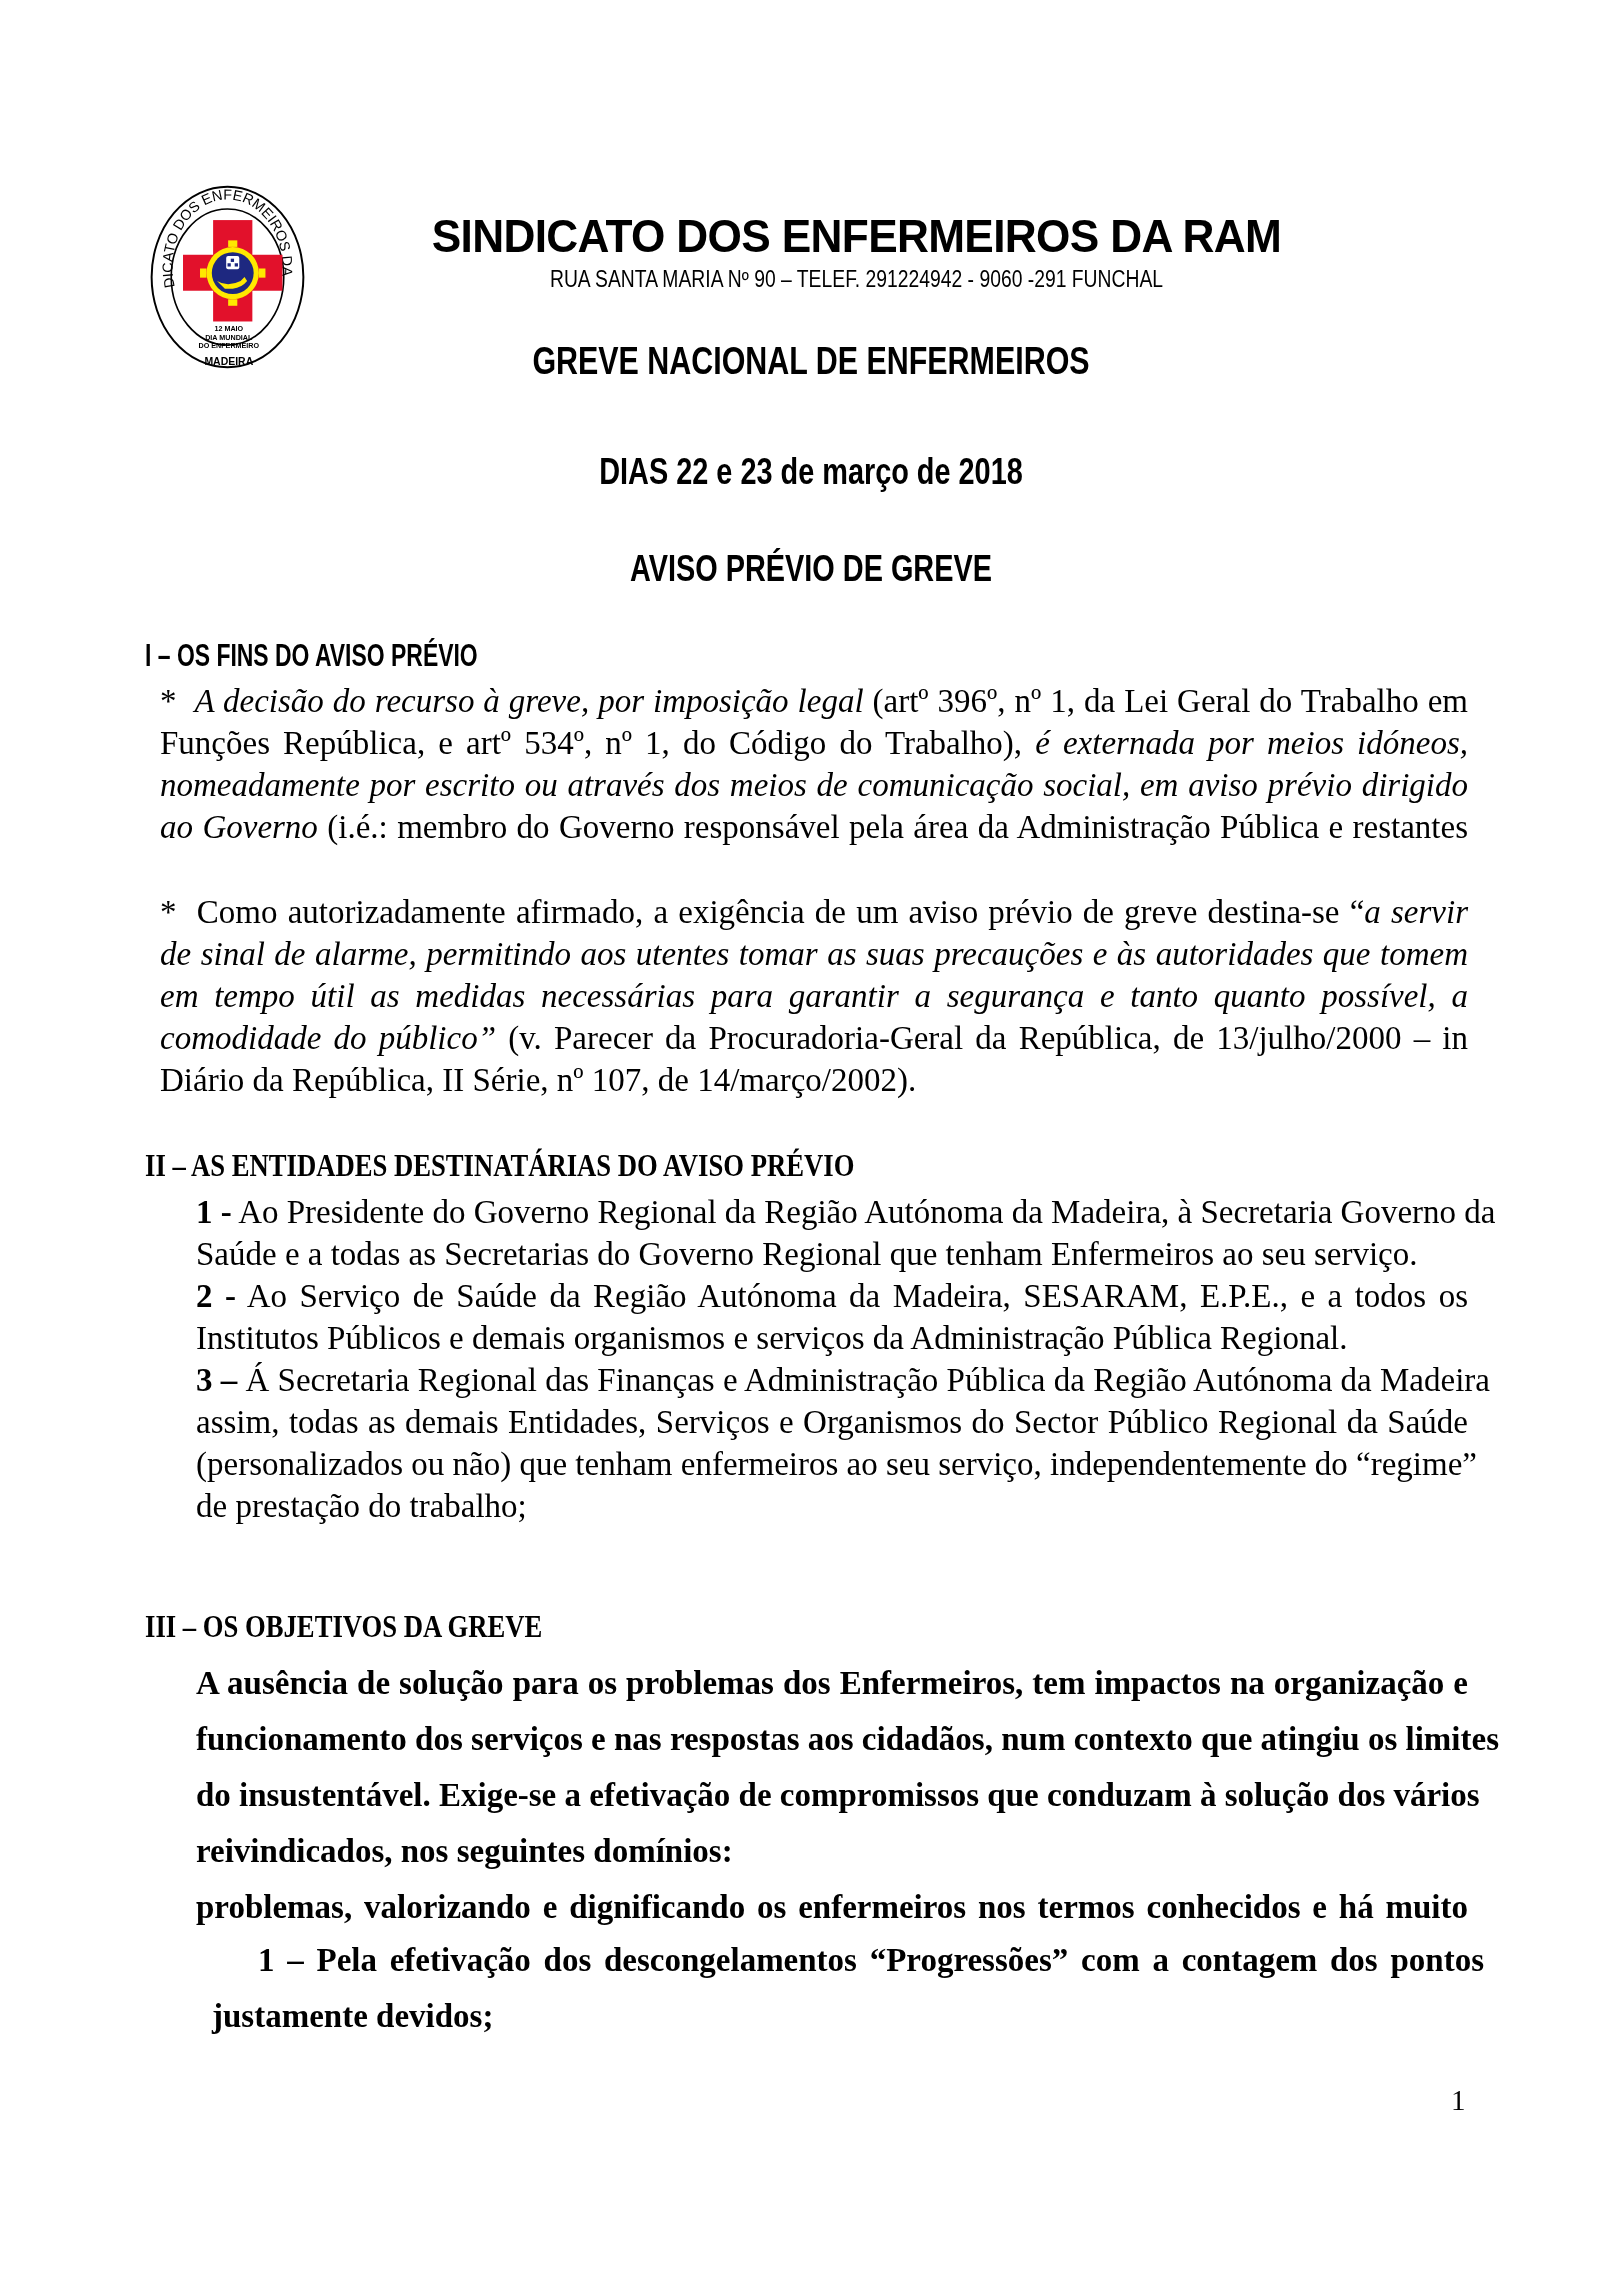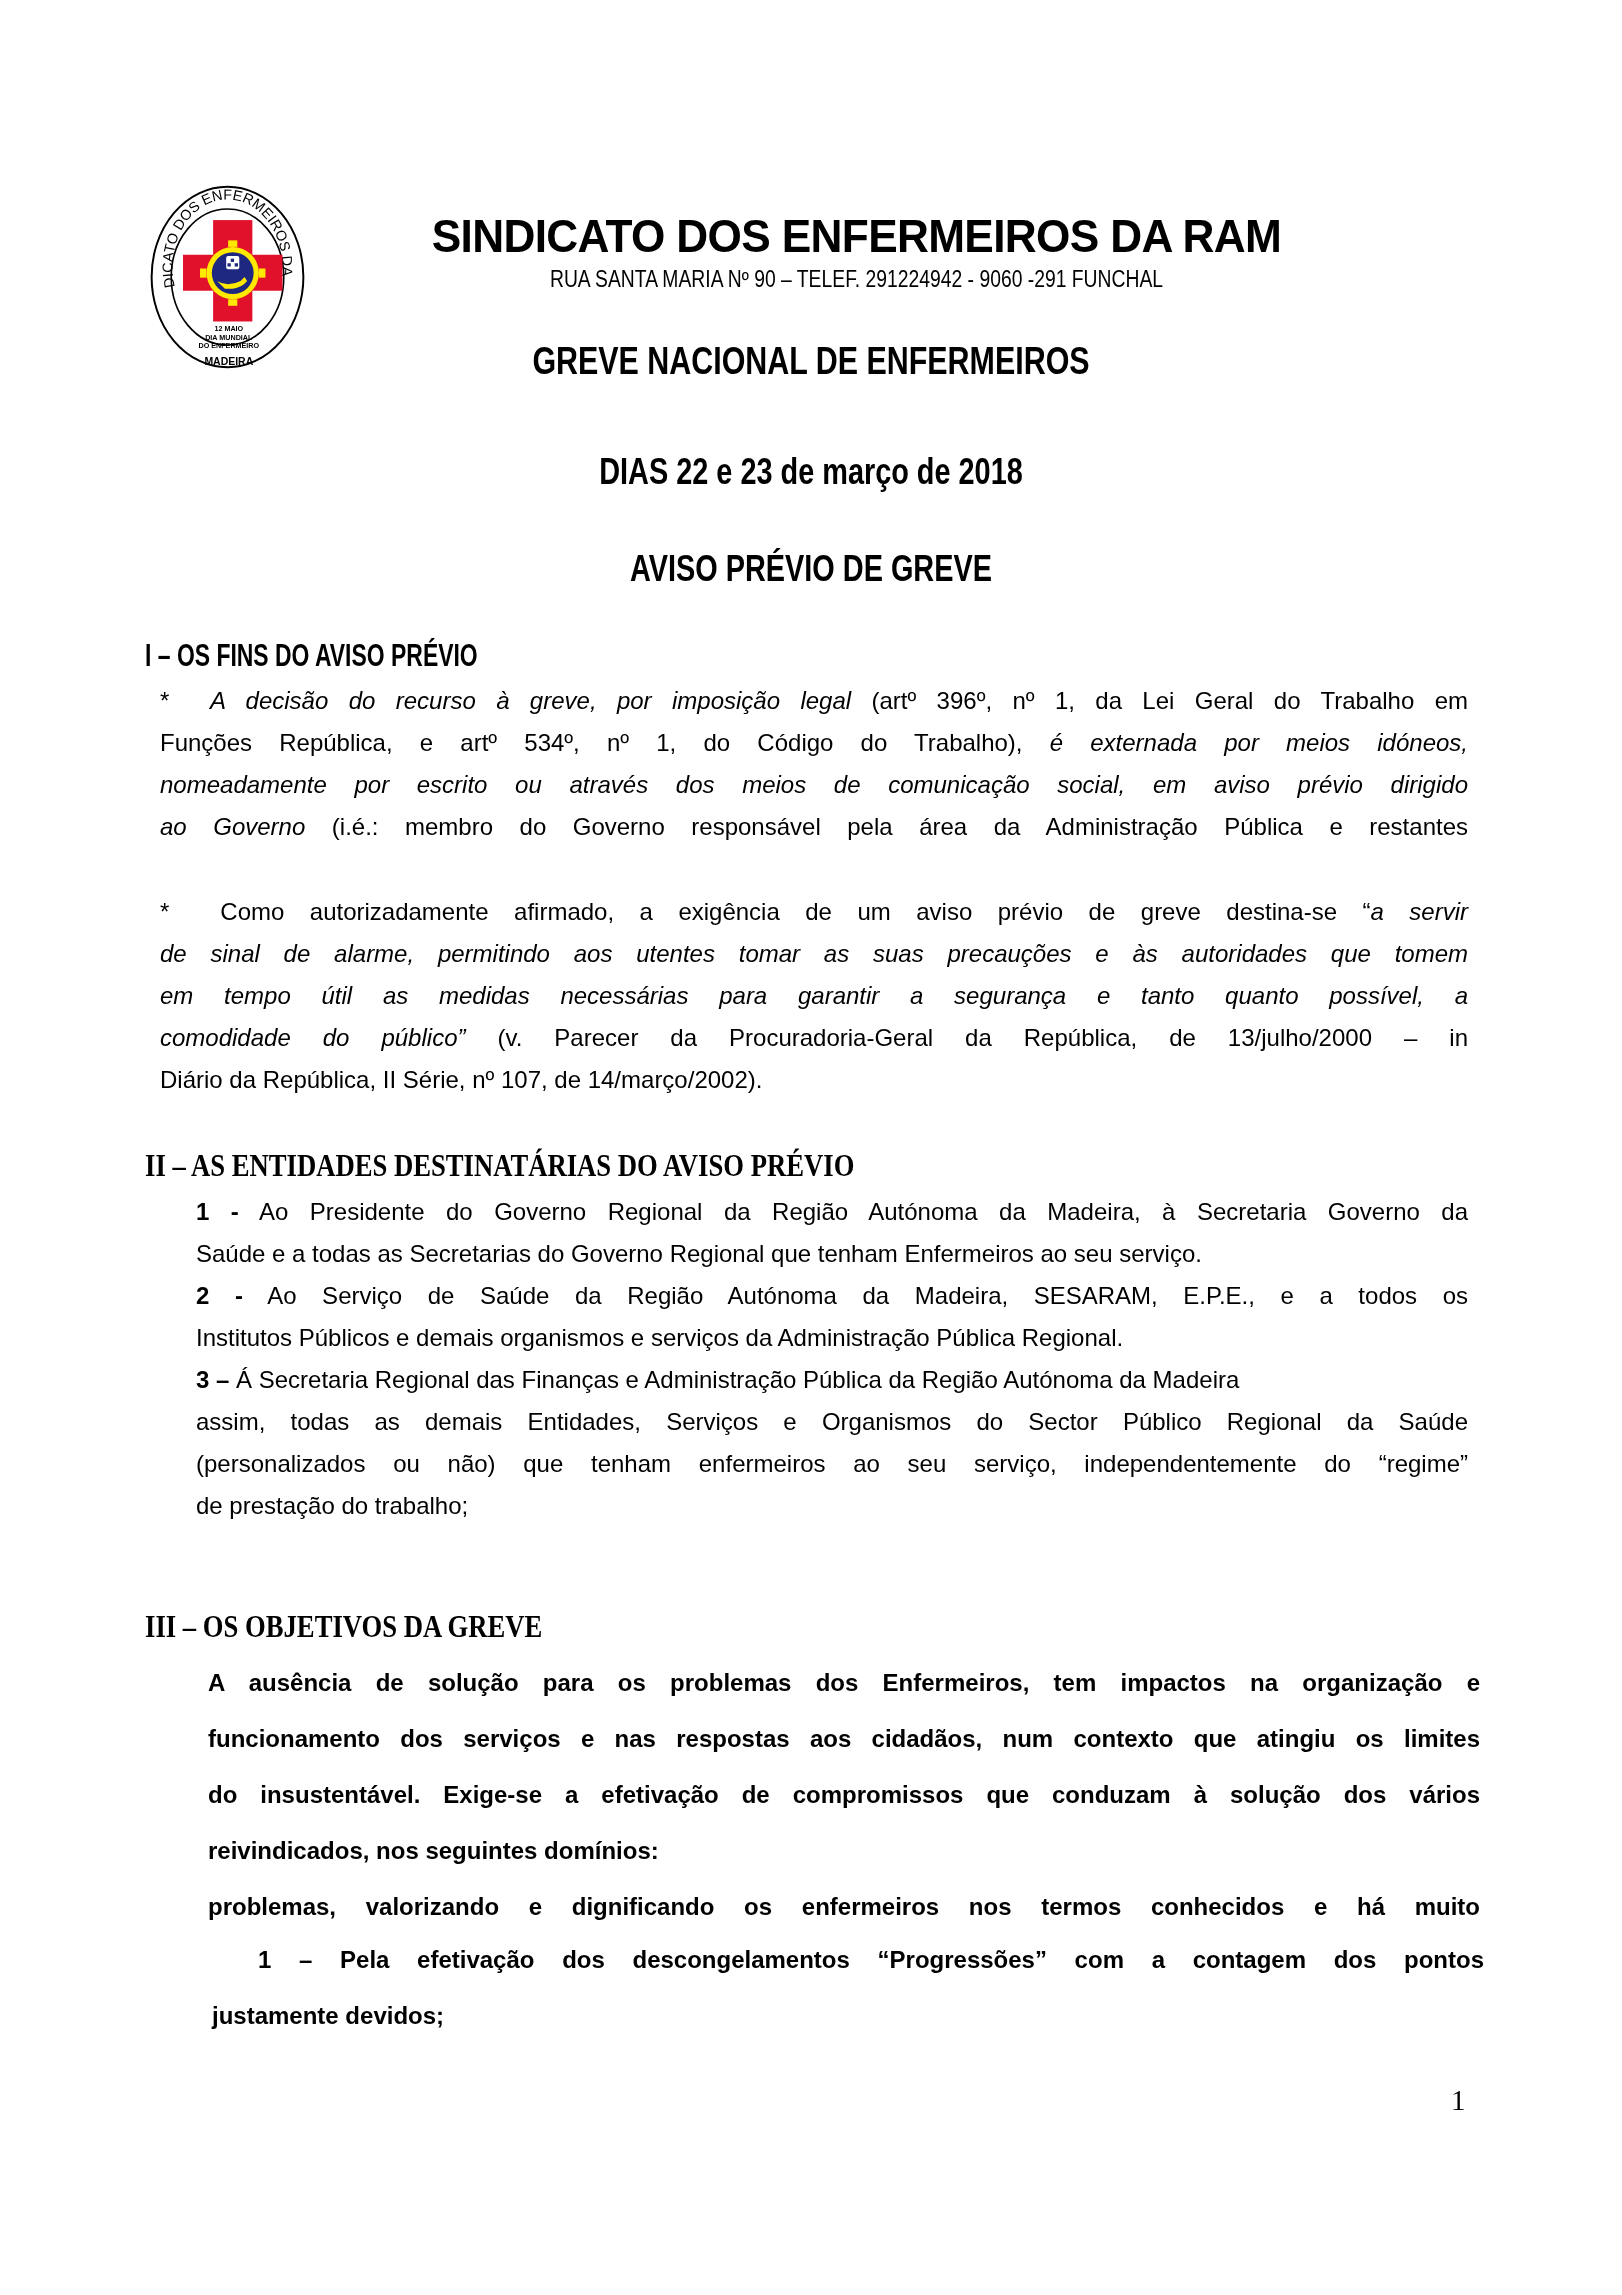--- a/index.html
+++ b/index.html
@@ -18,28 +18,28 @@
   .title-main { top: 339px; font-size: 39px; }
   .title-dates { top: 451px; font-size: 37px; }
   .title-notice { top: 548px; font-size: 37px; }
 
   
   .sec-head { left: 145px; font-weight: bold; font-size: 31px; white-space: nowrap; transform-origin: left center; }
   .sec1-head { top: 638px; transform: scaleX(0.74); }
   .sec2-head { top: 1148px; font-family: "Liberation Serif", serif; transform: scaleX(0.86); }
   .sec3-head { top: 1609px; font-family: "Liberation Serif", serif; transform: scaleX(0.86); }
 
-  .para { left: 160px; width: 1308px; font-family: Liberation Sans, sans-serif; font-size: 24px; line-height: 42px; text-align: justify; }
+  .para { left: 160px; width: 1308px; font-family: Liberation Serif, serif; font-size: 33px; line-height: 42px; text-align: justify; }
   .para .line { display: block; text-align: justify; text-align-last: justify; white-space: nowrap; }
   .para .line.last { text-align-last: left; }
 
   .p1 { top: 680px; }
   .p2 { top: 891px; }
   .s2 { top: 1191px; left: 196px; width: 1272px; }
-  .s3 { top: 1655px; left: 208px; width: 1272px; font-weight: bold; line-height: 56px; }
+  .s3 { top: 1655px; left: 196px; width: 1272px; font-weight: bold; line-height: 56px; }
   .s3-item { top: 1858px; left: 212px; width: 1272px; font-weight: bold; line-height: 56px; }
   .indent { padding-left: 46px; }
 
   .page-number { left: 1451px; top: 2084px; font-family: "Liberation Serif", serif; font-size: 29px; }
 
   i { font-style: italic; }
   b { font-weight: bold; }
 </style>
 </head>
 <body>

